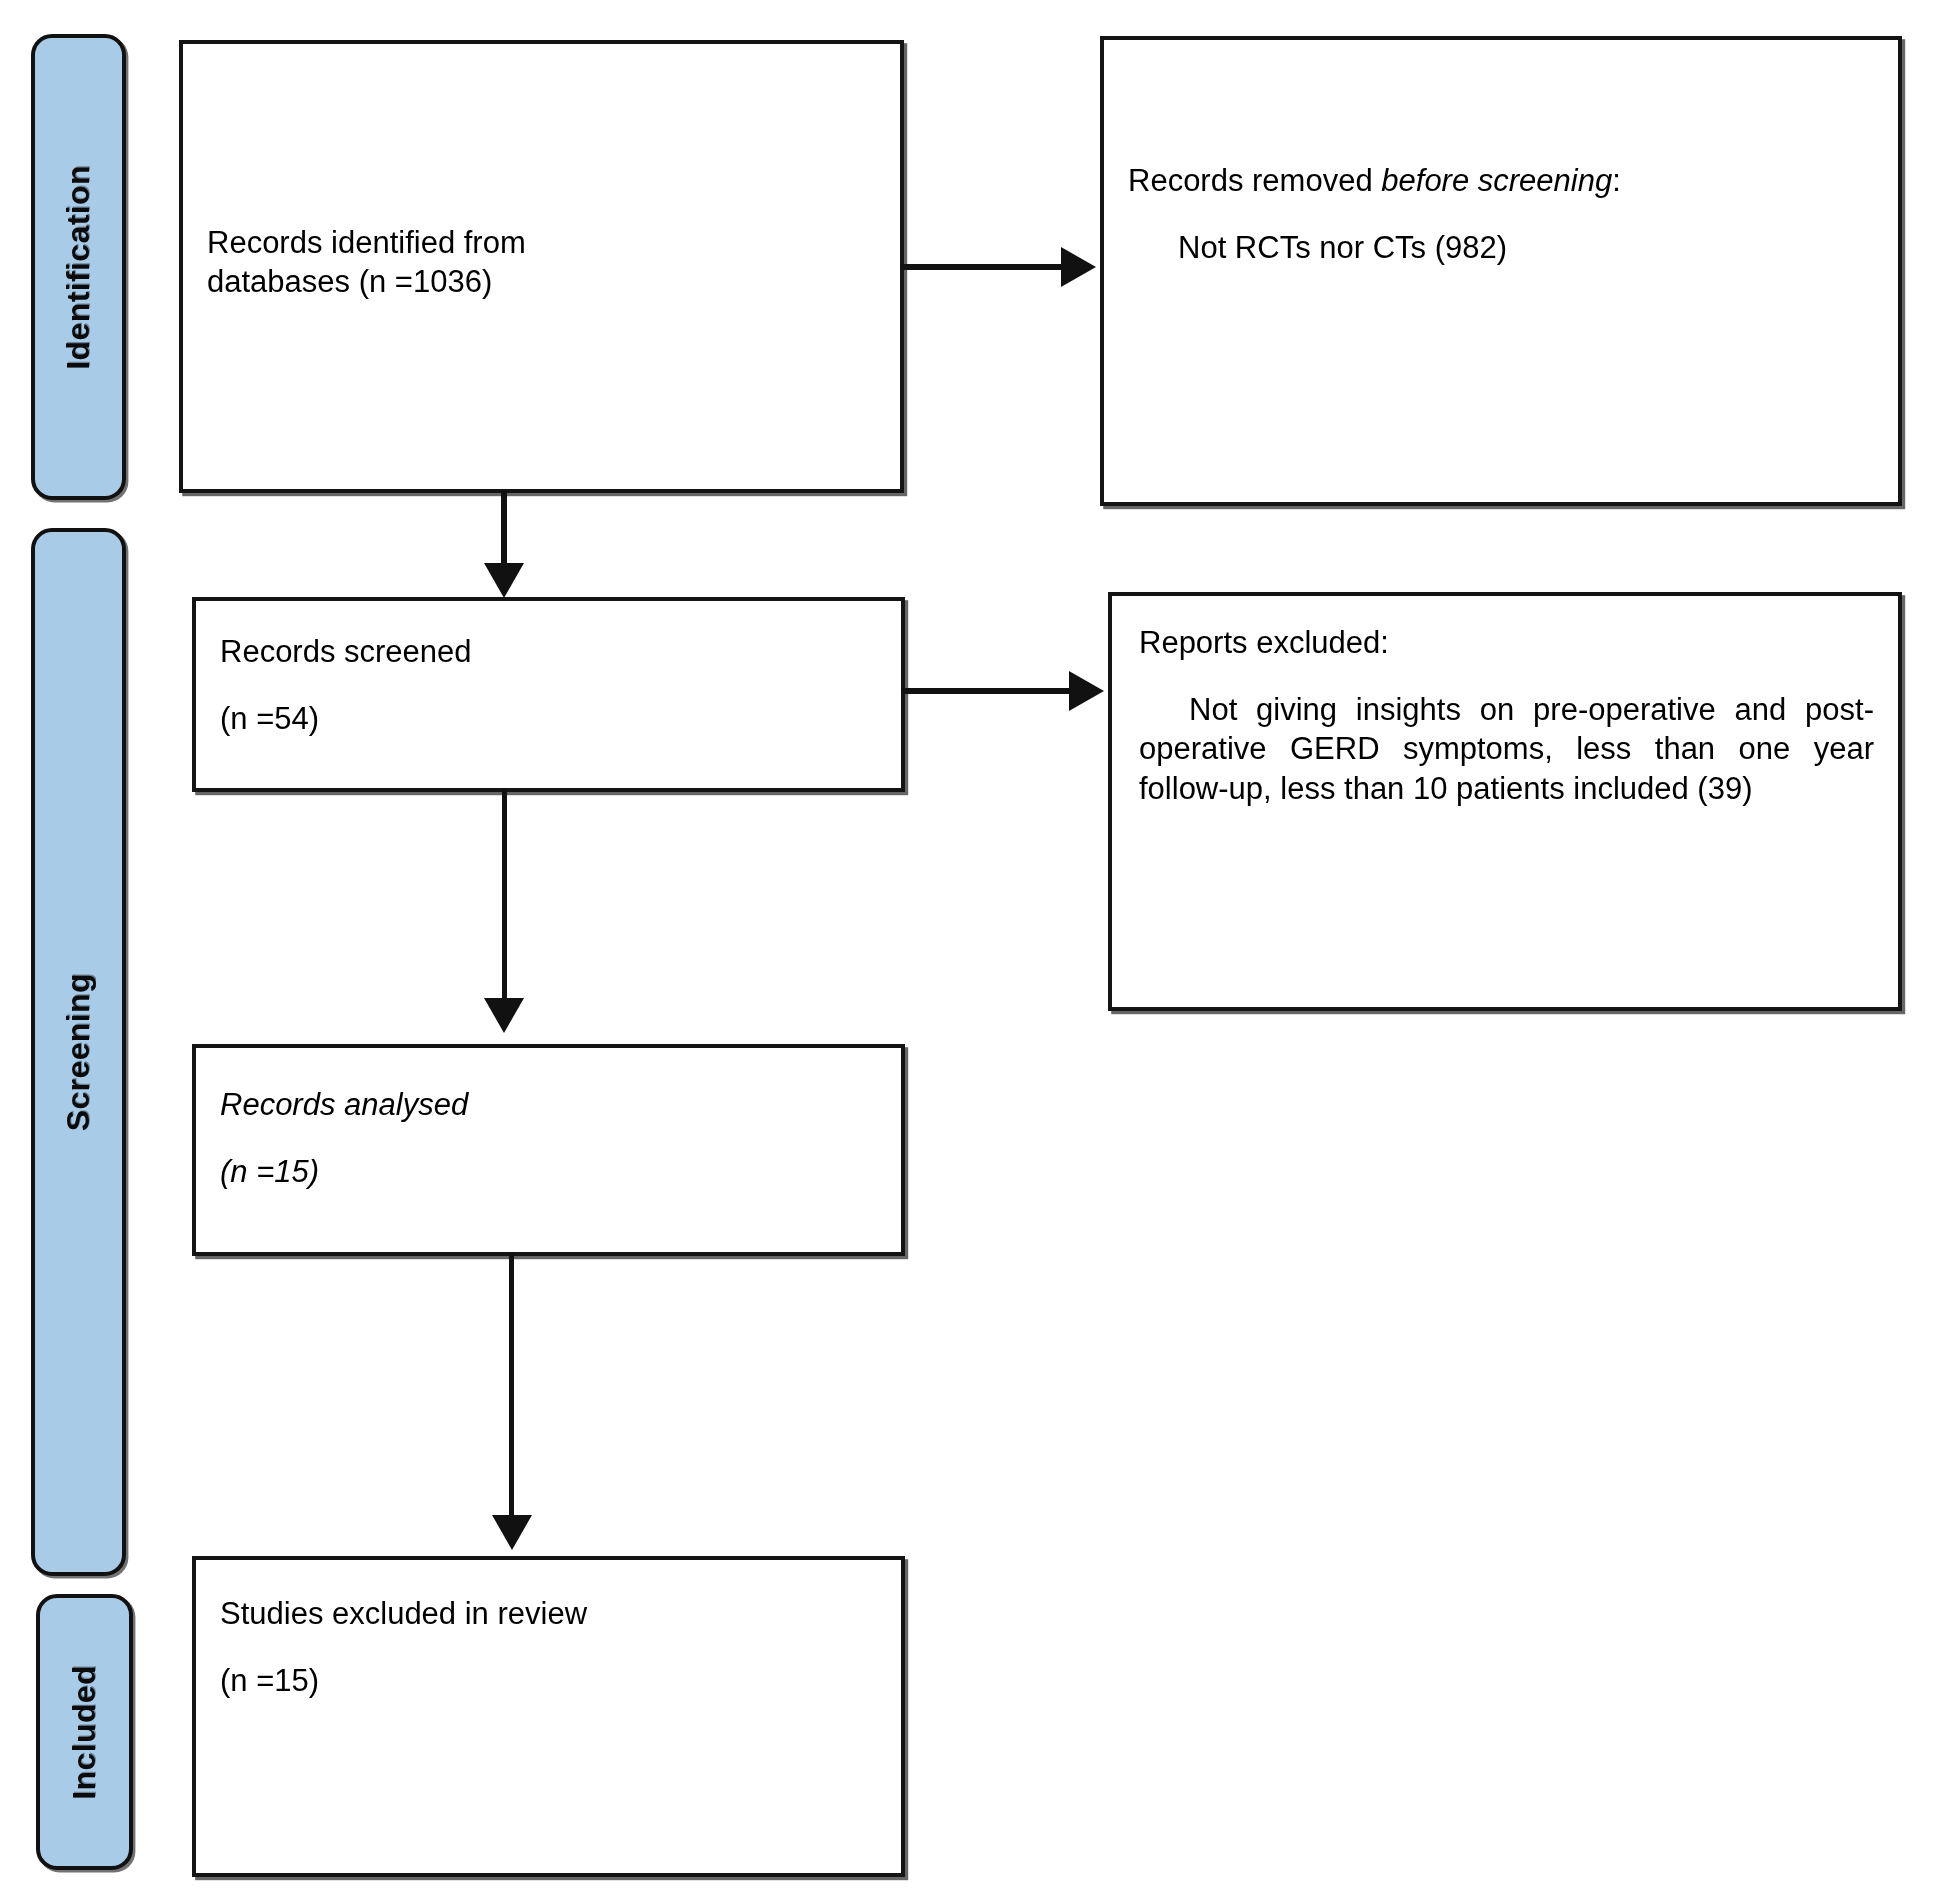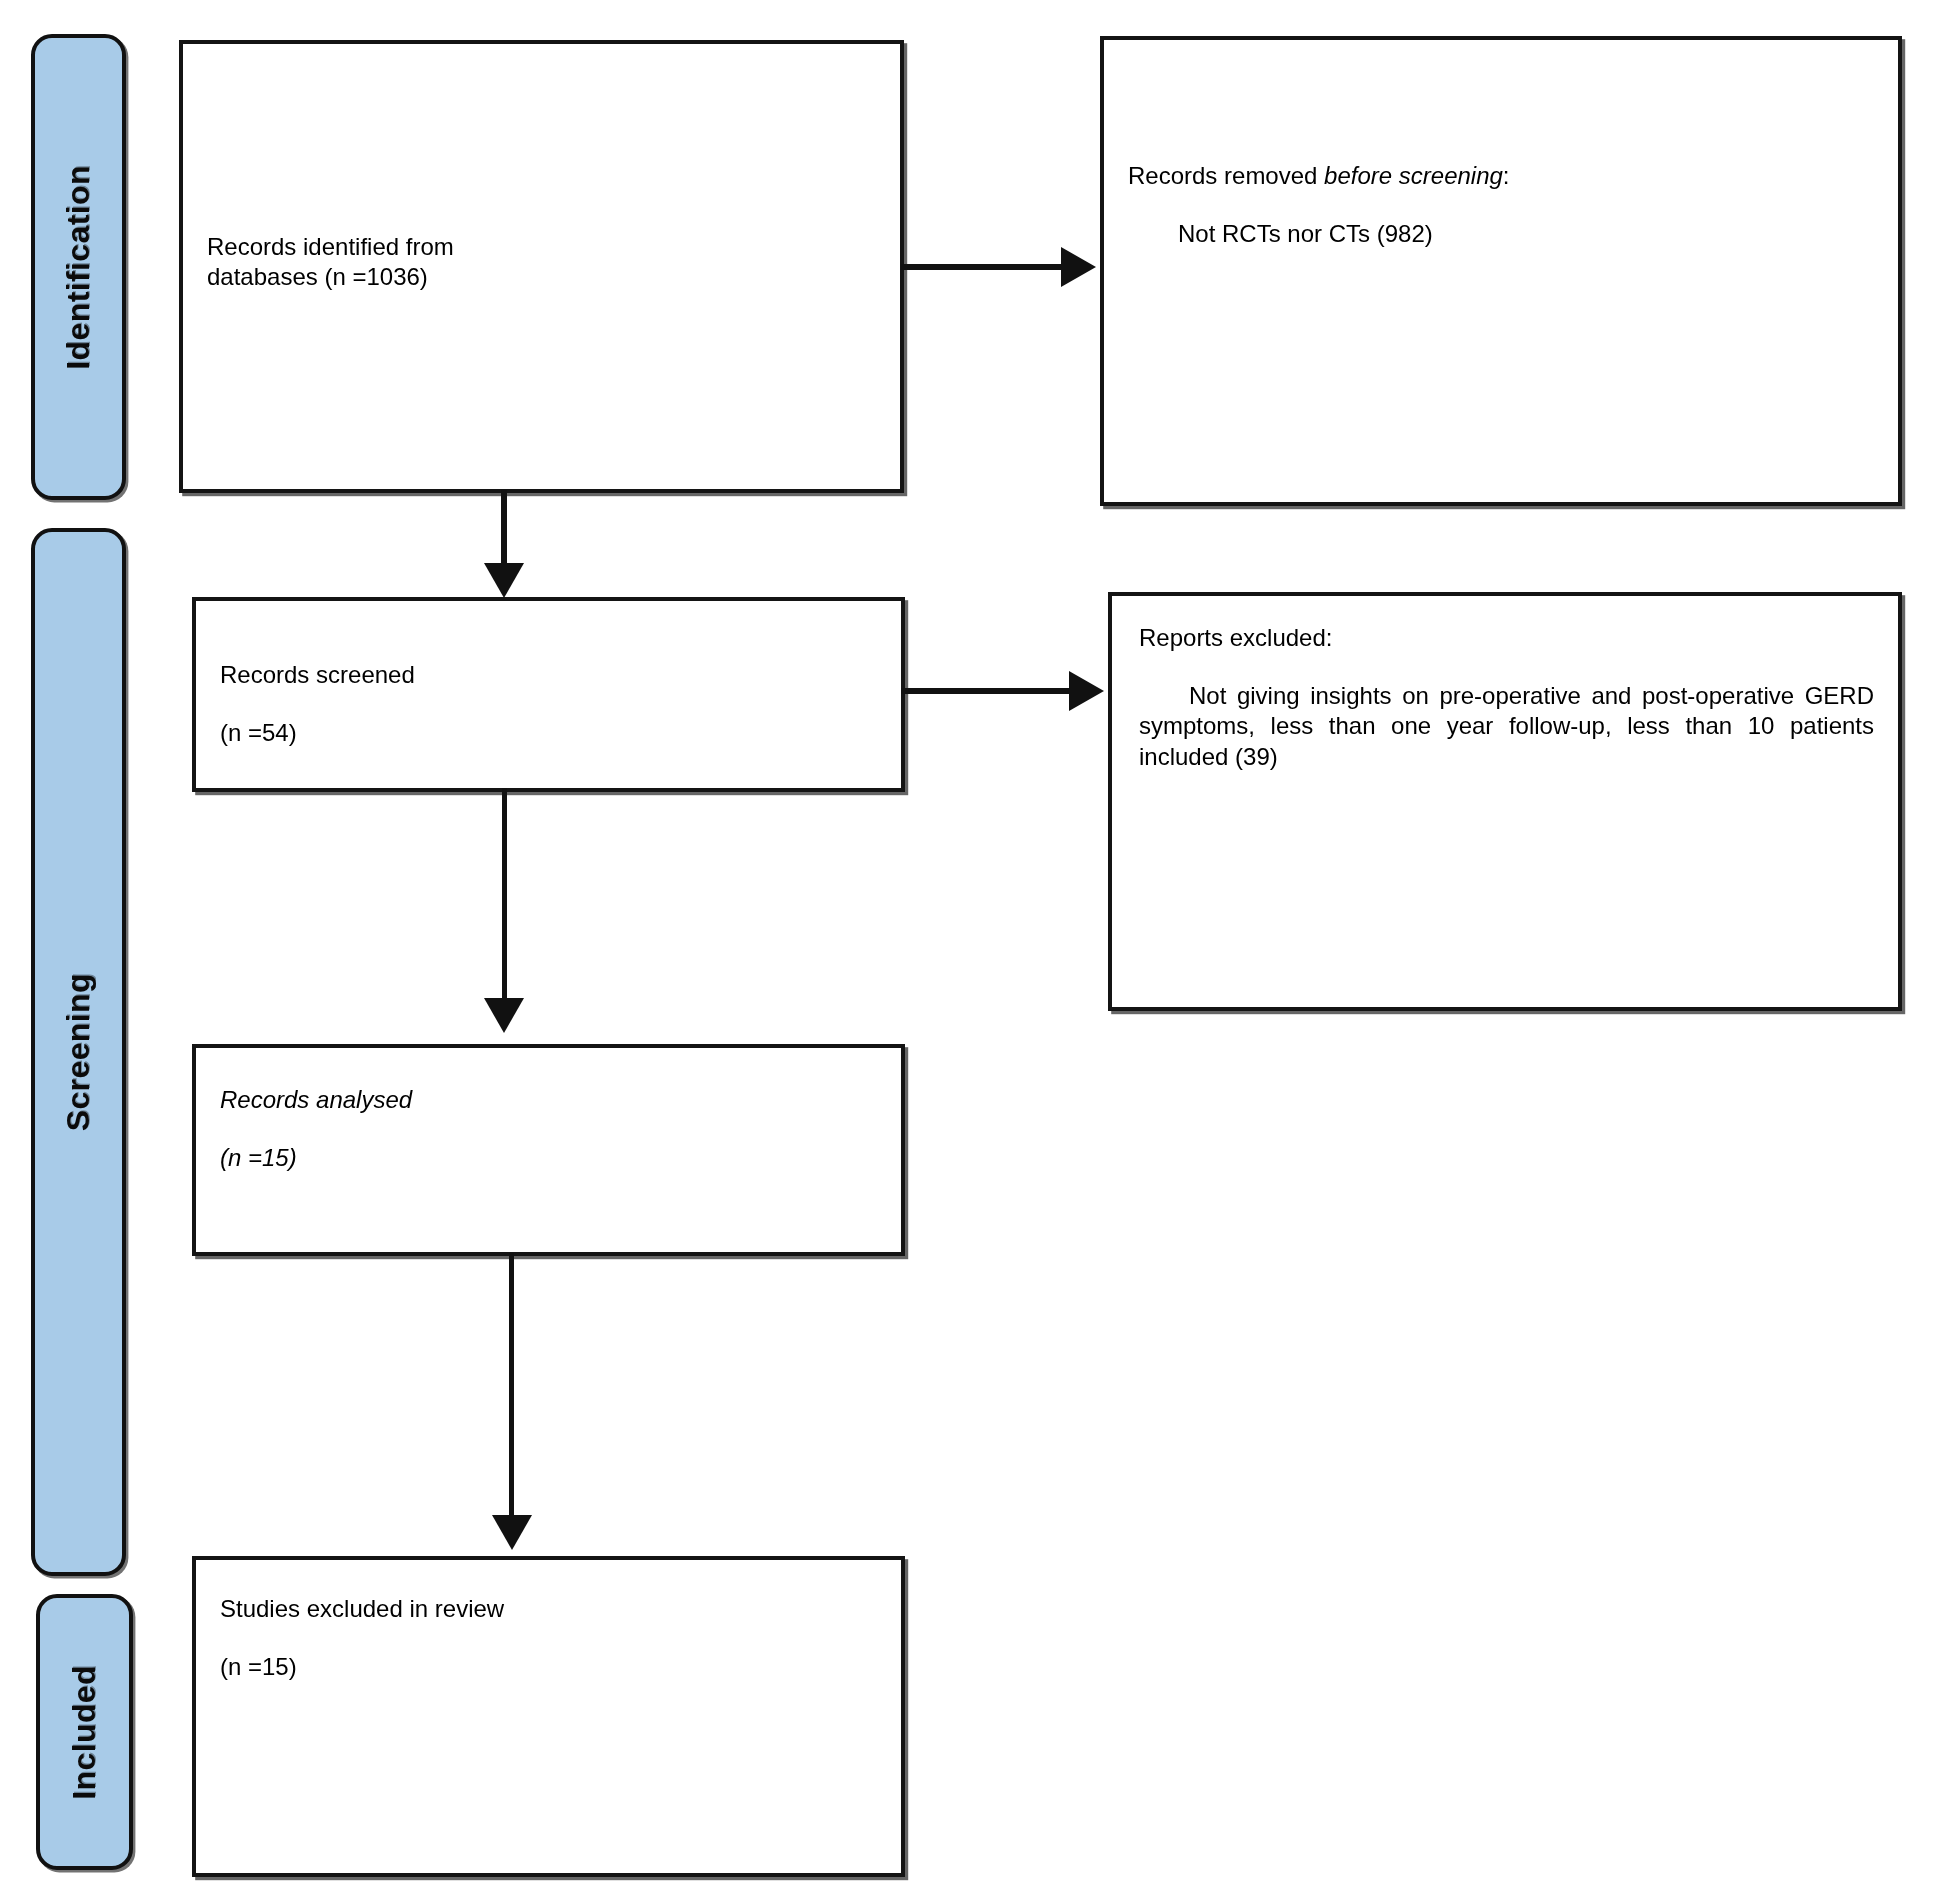--- a/index.html
+++ b/index.html
@@ -46,21 +46,21 @@
     background: #ffffff;
     border: 4px solid #141414;
     box-sizing: border-box;
     box-shadow: 3.2px 3.2px 0 rgba(0,0,0,0.6);
   }
   .flow-box .box-text {
     position: absolute;
     left: 24px;
     right: 21px;
     color: #000000;
-    font-size: 24px;
+    font-size: 31px;
     line-height: 1.28;
   }
   .box-text p { margin: 0 0 27px 0; }
   .box-text p:last-child { margin-bottom: 0; }
   .just { text-align: justify; text-align-last: left; text-indent: 50px; }
   .ital { font-style: italic; }
 
   
   .t-mid  { top: 50%; transform: translateY(-50%); }
 
@@ -117,21 +117,21 @@
   </div>
 
   <div class="flow-box" style="left:1100px; top:36px; width:802px; height:470px;">
     <div class="box-text" style="top:121px;">
       <p><span>Records removed </span><span class="ital">before screening</span><span>:</span></p>
       <p style="text-indent:50px;">Not RCTs nor CTs (982)</p>
     </div>
   </div>
 
   <div class="flow-box" style="left:192px; top:597px; width:713px; height:195px;">
-    <div class="box-text" style="top:31px;margin-top:28px;">
+    <div class="box-text" style="top:31px;">
       <p>Records screened</p>
       <p>(n =54)</p>
     </div>
   </div>
 
   <div class="flow-box" style="left:1108px; top:592px; width:794px; height:419px;padding-left:16px;">
     <div class="box-text" style="top:27px; left:27px; right:24px;">
       <p>Reports excluded:</p>
       <p class="just">Not giving insights on pre-operative and post-operative GERD symptoms, less than one year follow-up, less than 10 patients included (39)</p>
     </div>

